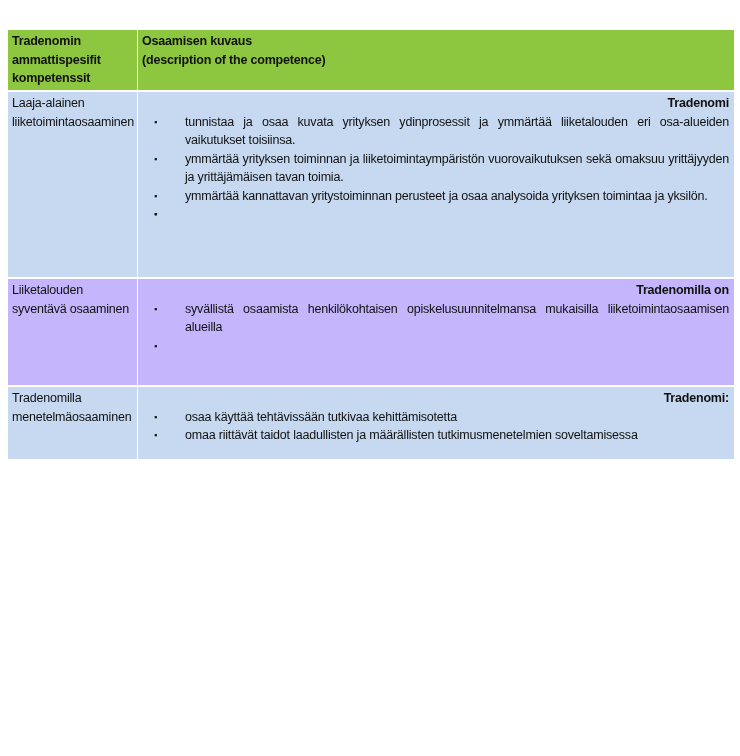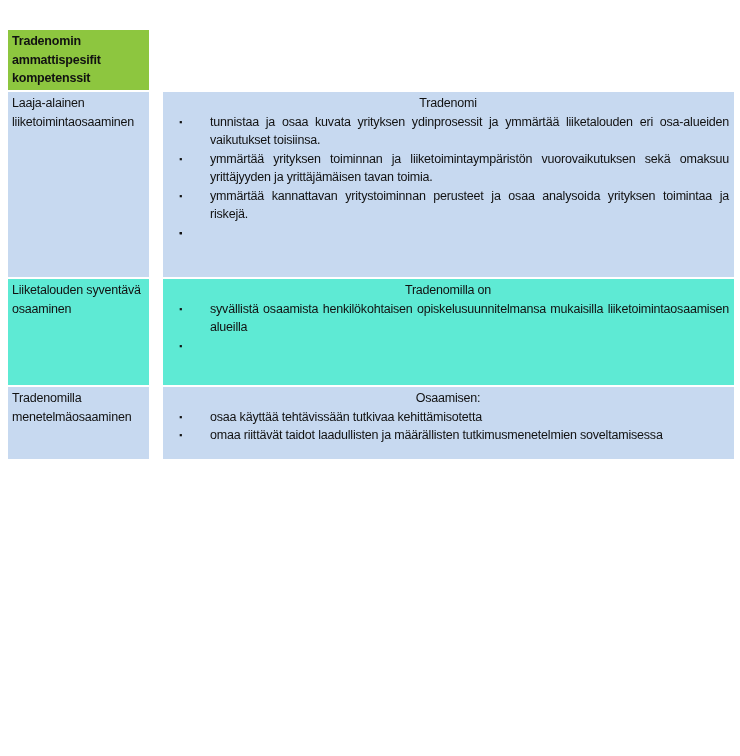--- a/index.html
+++ b/index.html
@@ -26,39 +26,39 @@
   .row {
     display: flex;
     margin-bottom: 2px;
   }
   .cell {
     box-sizing: border-box;
     padding: 2px 5px 2px 4px;
   }
   .cell-left {
     flex: none;
-    width: 141px;
-    margin-right: 14px;
+    width: 129px;
+    margin-right: 1px;
   }
   .cell-right {
     flex: 1 1 auto;
     min-width: 0;
   }
   .header-row { min-height: 60px; }
   .header-row .cell {
     background: #8DC63F;
     font-weight: bold;
   }
   .pre-line { white-space: pre-line; }
   .band-a .cell { background: #C7D9F0; }
-  .band-b .cell { background: #5eead4; }
+  .band-b .cell { background: #c4b5fd; }
   .row-1 { min-height: 185px; }
   .row-2 { min-height: 106px; }
   .row-3 { min-height: 72px; }
-  .intro { text-align: center; }
+  .intro { text-align: right; font-weight: bold; }
   ul.bullets {
     list-style: none;
     margin: 0;
     padding: 0;
   }
   ul.bullets li {
     position: relative;
     padding-left: 43px;
     text-align: justify;
   }
@@ -73,40 +73,44 @@
 </style>
 </head>
 <body>
 
 <div class="comp-table">
 
   <div class="row header-row">
     <div class="cell cell-left">
       <span>Tradenomin ammattispesifit kompetenssit</span>
     </div>
+    <div class="cell cell-right">
+      <span class="pre-line">Osaamisen kuvaus
+(description of the competence)</span>
+    </div>
   </div>
 
   <div class="row band-a row-1">
     <div class="cell cell-left">
       <span>Laaja-alainen liiketoimintaosaaminen</span>
     </div>
     <div class="cell cell-right">
       <div class="intro">Tradenomi</div>
       <ul class="bullets">
         <li>
           <span class="bullet-icon">▪</span>
           <span>tunnistaa ja osaa kuvata yrityksen ydinprosessit ja ymmärtää liiketalouden eri osa-alueiden vaikutukset toisiinsa.</span>
         </li>
         <li>
           <span class="bullet-icon">▪</span>
           <span>ymmärtää yrityksen toiminnan ja liiketoimintaympäristön vuorovaikutuksen sekä omaksuu yrittäjyyden ja yrittäjämäisen tavan toimia.</span>
         </li>
         <li>
           <span class="bullet-icon">▪</span>
-          <span>ymmärtää kannattavan yritystoiminnan perusteet ja osaa analysoida yrityksen toimintaa ja riskejä.</span>
+          <span>ymmärtää kannattavan yritystoiminnan perusteet ja osaa analysoida yrityksen toimintaa ja yksilön.</span>
         </li>
         <li>
           <span class="bullet-icon">▪</span>
         </li>
         <li>
           <span class="bullet-icon">▪</span>
         </li>
       </ul>
     </div>
   </div>
@@ -127,21 +131,21 @@
         </li>
       </ul>
     </div>
   </div>
 
   <div class="row band-a row-3">
     <div class="cell cell-left">
       <span>Tradenomilla menetelmäosaaminen</span>
     </div>
     <div class="cell cell-right">
-      <div class="intro">Osaamisen:</div>
+      <div class="intro">Tradenomi:</div>
       <ul class="bullets">
         <li>
           <span class="bullet-icon">▪</span>
           <span>osaa käyttää tehtävissään tutkivaa kehittämisotetta</span>
         </li>
         <li>
           <span class="bullet-icon">▪</span>
           <span>omaa riittävät taidot laadullisten ja määrällisten tutkimusmenetelmien soveltamisessa</span>
         </li>
       </ul>

